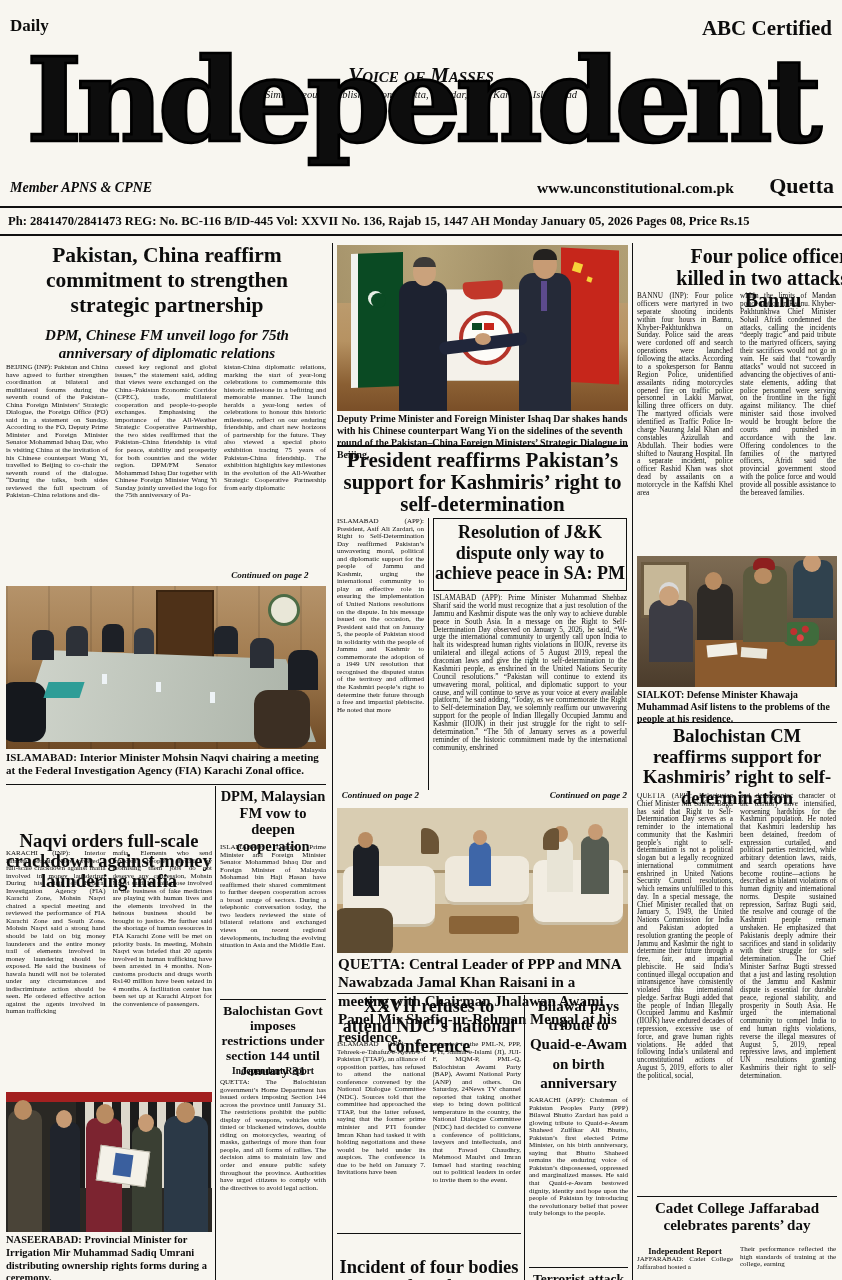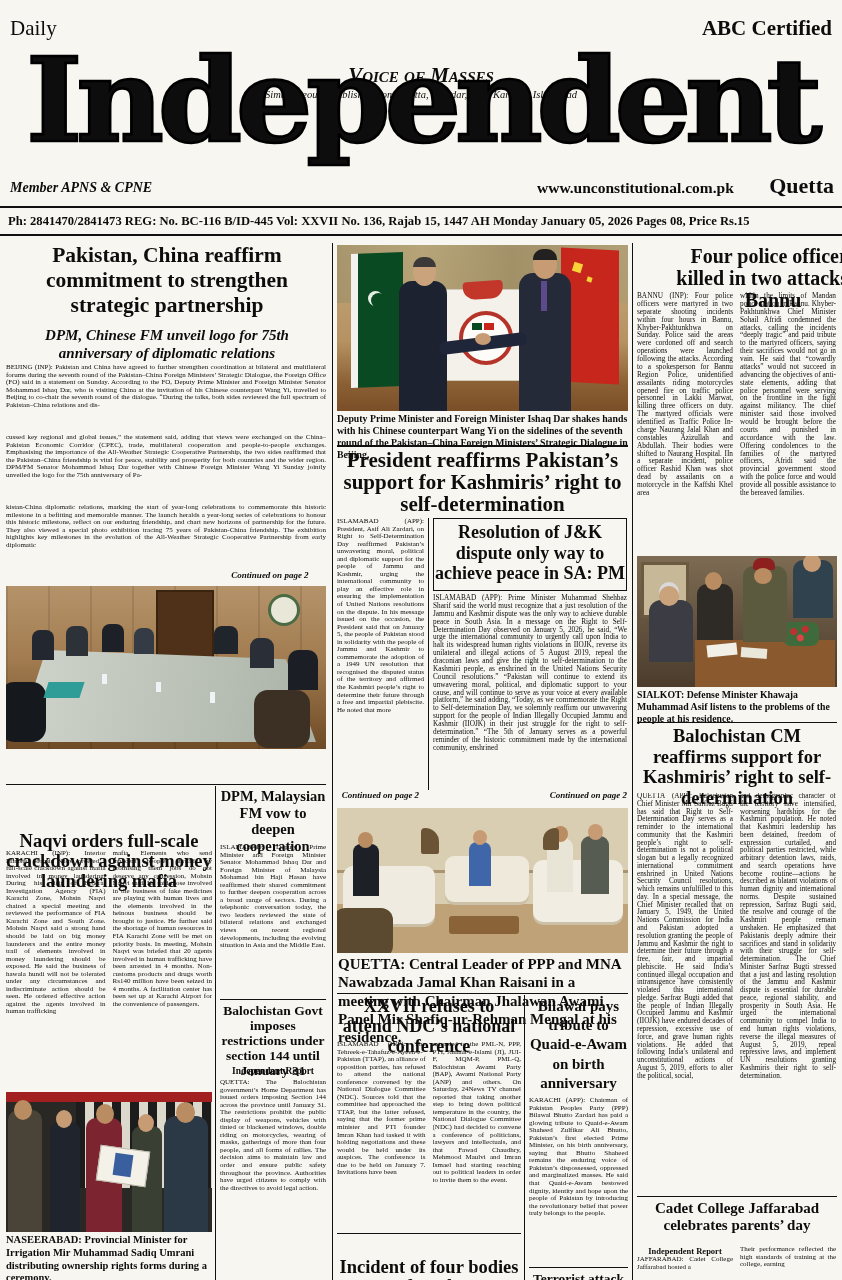--- a/index.html
+++ b/index.html
@@ -26,21 +26,21 @@
   #hd-pub{font-style:italic;font-weight:400;font-size:10.5px;text-align:center;margin-top:1px;}
   #infobar{border-top:2px solid #111;border-bottom:2.4px solid #111;font-weight:700;
            font-size:12.6px;padding:6px 8px 5px 8px;white-space:nowrap;}
   .jkbox{border:1.6px solid #111;}
 </style>
 </head>
 <body>
 
 <div id="page">
 
-  <div class="abs" style="left:10px;top:16px;font-size:21px;font-weight:400;text-align:right;">Daily</div>
+  <div class="abs" style="left:10px;top:16px;font-size:17px;font-weight:700;text-align:right;">Daily</div>
 
   <div class="abs" style="left:230px;top:20px;width:382px;margin-top:43px;">
     <div id="hd-voice">Voice of Masses</div>
     <div id="hd-pub">Simultaneously published from Quetta, Gwadar, Hub, Karachi, Islamabad</div>
   </div>
 
   <div class="abs" style="right:10px;top:16px;font-size:21px;font-weight:700;">ABC Certified</div>
 
   <div class="abs" style="left:0;top:42px;">
     <div id="masthead">Independent</div>
@@ -51,21 +51,21 @@
   <div class="abs" style="right:8px;top:173px;font-size:22px;font-weight:700;">Quetta</div>
 
   <div class="abs" id="infobar" style="left:0;top:206px;width:826px;">Ph: 2841470/2841473 REG: No. BC-116 B/ID-445 Vol: XXVII No. 136, Rajab 15, 1447 AH Monday January 05, 2026 Pages 08, Price Rs.15</div>
 
   <div class="abs rule-v" style="left:332px;top:243px;height:1037px;"></div>
   <div class="abs rule-v" style="left:632px;top:243px;height:1037px;"></div>
 
   <section>
     <div class="abs hl" style="left:4px;top:243px;width:326px;font-size:21.5px;line-height:1.16;">Pakistan, China reaffirm commitment to strengthen strategic partnership</div>
     <div class="abs hl it" style="left:12px;top:326px;width:310px;font-size:15px;line-height:1.2;">DPM, Chinese FM unveil logo for 75th anniversary of diplomatic relations</div>
-    <div class="abs cols" style="left:6px;top:364px;width:320px;height:203px;flex-direction:column;">
+    <div class="abs cols" style="left:6px;top:364px;width:320px;height:203px;">
       <div class="col body-txt">BEIJING (INP): Pakistan and China have agreed to further strengthen coordination at bilateral and multilateral forums during the seventh round of the Pakistan–China Foreign Ministers’ Strategic Dialogue, the Foreign Office (FO) said in a statement on Sunday.    According to the FO, Deputy Prime Minister and Foreign Minister Senator Mohammad Ishaq Dar, who is visiting China at the invitation of his Chinese counterpart Wang Yi, travelled to Beijing to co-chair the seventh round of the dialogue.    “During the talks, both sides reviewed the full spectrum of Pakistan–China relations and dis-</div>
       <div class="col body-txt">cussed key regional and global issues,” the statement said, adding that views were exchanged on the China–Pakistan Economic Corridor (CPEC), trade, multilateral cooperation and people-to-people exchanges.    Emphasising the importance of the All-Weather Strategic Cooperative Partnership, the two sides reaffirmed that the Pakistan–China friendship is vital for peace, stability and prosperity for both countries and the wider region.    DPM/FM Senator Mohammad Ishaq Dar together with Chinese Foreign Minister Wang Yi Sunday jointly unveiled the logo for the 75th anniversary of Pa-</div>
       <div class="col body-txt">kistan-China diplomatic relations, marking the start of year-long celebrations to commemorate this historic milestone in a befitting and memorable manner.    The launch heralds a year-long series of celebrations to honour this historic milestone, reflect on our enduring friendship, and chart new horizons of partnership for the future.    They also viewed a special photo exhibition tracing 75 years of Pakistan-China friendship. The exhibition highlights key milestones in the evolution of the All-Weather Strategic Cooperative Partnership from early diplomatic</div>
     </div>
     <div class="abs cont" style="left:214px;top:570px;width:112px;">Continued on page 2</div>
   </section>
 
   <div class="ph" style="left:6px;top:586px;width:320px;height:163px;">
     <div class="ps" style="inset:0;background:linear-gradient(#b5936a,#a27c50 45%,#6e4a26);"></div>
     <div class="ps" style="inset:0;background:repeating-linear-gradient(90deg,rgba(0,0,0,.10) 0 2px,transparent 2px 42px);"></div>
@@ -79,20 +79,21 @@
     <div class="ps" style="left:208px;top:40px;width:24px;height:28px;border-radius:8px 8px 0 0;background:#20242b;"></div>
     <div class="ps" style="left:244px;top:52px;width:24px;height:30px;border-radius:9px 9px 0 0;background:#2a2e36;"></div>
     <div class="ps" style="left:282px;top:64px;width:30px;height:40px;border-radius:10px 10px 0 0;background:#1b1e24;"></div>
     <div class="ps" style="left:-6px;top:96px;width:46px;height:60px;border-radius:14px;background:#15181d;"></div>
     <div class="ps" style="left:248px;top:104px;width:56px;height:58px;border-radius:14px;background:#3c2f23;"></div>
     <div class="ps" style="left:40px;top:96px;width:36px;height:16px;background:#2e9d97;transform:skewX(-18deg);"></div>
     <div class="ps" style="left:96px;top:88px;width:5px;height:10px;background:#eef3f6;"></div>
     <div class="ps" style="left:150px;top:96px;width:5px;height:10px;background:#eef3f6;"></div>
     <div class="ps" style="left:204px;top:106px;width:5px;height:11px;background:#eef3f6;"></div>
   </div>
+  <div class="abs cap" style="left:6px;top:751px;width:320px;font-size:11px;">ISLAMABAD: Interior Minister Mohsin Naqvi chairing a meeting at the Federal Investigation Agency (FIA) Karachi Zonal office.</div>
 
   <div class="abs rule-h" style="left:6px;top:784px;width:320px;"></div>
   <div class="abs rule-v" style="left:215px;top:786px;height:494px;"></div>
 
   <section>
     <div class="abs hl" style="left:6px;top:788px;width:206px;font-size:18.5px;line-height:1.07;margin-top:44px;">Naqvi orders full-scale crackdown against money laundering mafia</div>
     <div class="abs cols" style="left:6px;top:850px;width:206px;height:238px;">
       <div class="col body-txt">KARACHI (INP): Interior Minister Mohsin Naqvi ordered a full-scale crackdown against mafia involved in money laundering.    During his visit of Federal Investigation Agency (FIA) Karachi Zone, Mohsin Naqvi chaired a special meeting and reviewed the performance of FIA Karachi Zone and South Zone.    Mohsin Naqvi said a strong hand should be laid on big money launderers and the entire money trail of elements involved in money laundering should be exposed. He said the business of hawala hundi will not be tolerated under any circumstances and indiscriminate action should be seen.    He ordered effective action against the agents involved in human trafficking</div>
       <div class="col body-txt">mafia. Elements who send innocent people abroad by promising them jobs do not deserve any concession, Mohsin Naqvi said. He said those involved in the business of fake medicines are playing with human lives and the elements involved in the heinous business should be brought to justice.    He further said the shortage of human resources in FIA Karachi Zone will be met on priority basis. In meeting, Mohsin Naqvi was briefed that 20 agents involved in human trafficking have been arrested in 4 months. Non-customs products and drugs worth Rs140 million have been seized in 4 months.    A facilitation center has been set up at Karachi Airport for the convenience of passengers.</div>
     </div>

